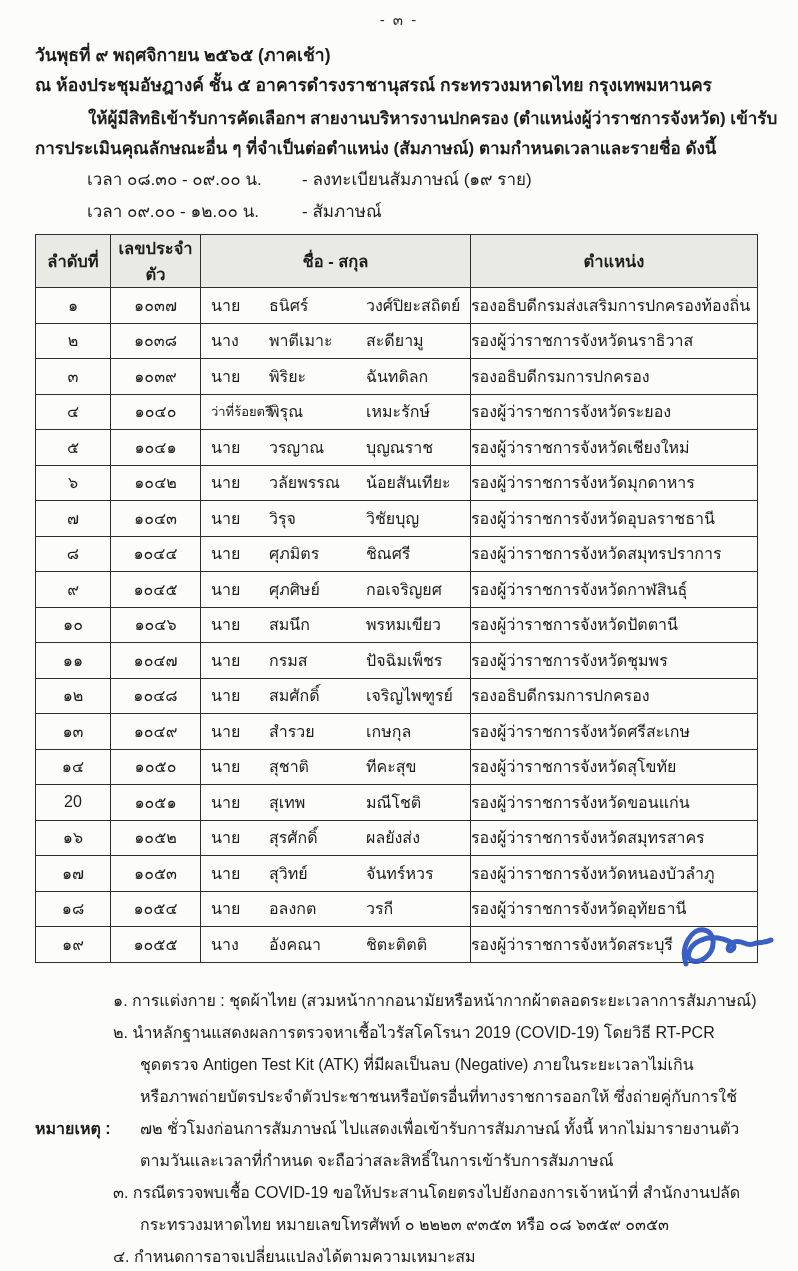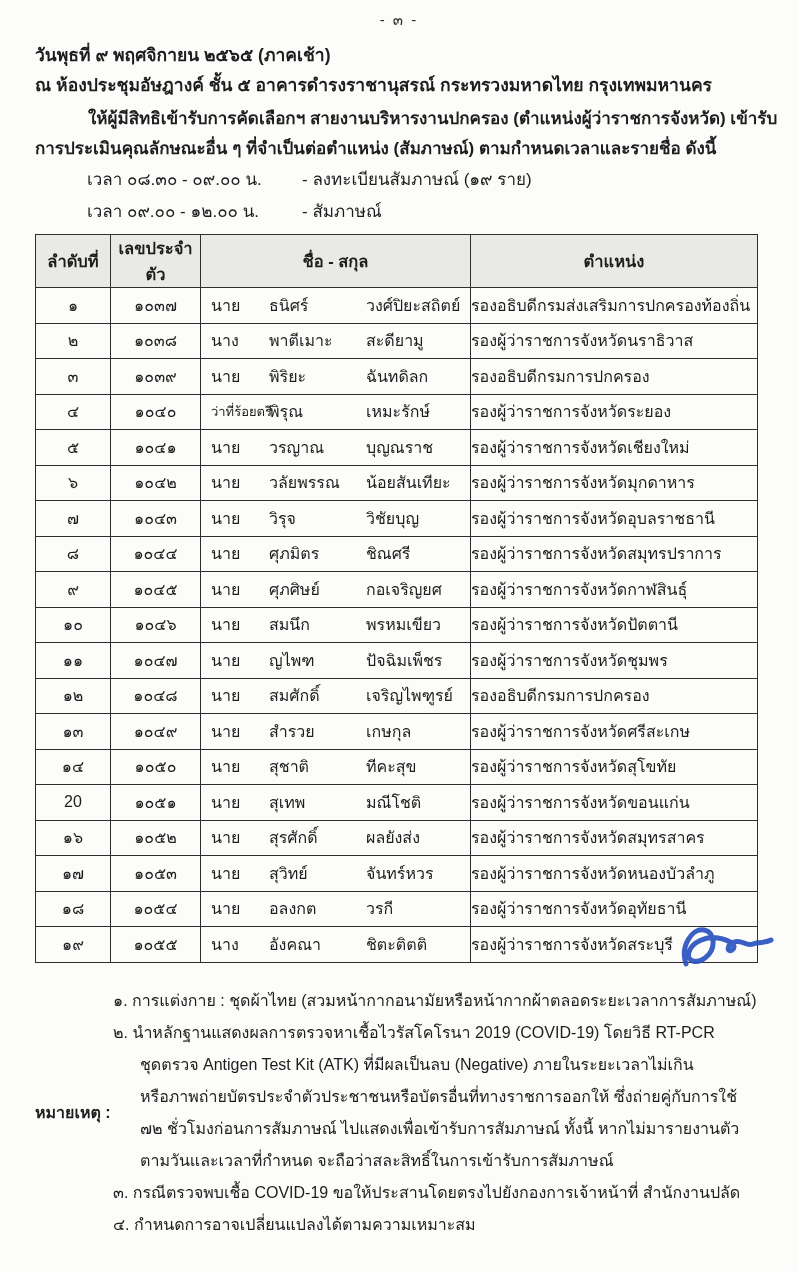--- a/index.html
+++ b/index.html
@@ -241,21 +241,21 @@
         </div>
       </td>
       <td class="pos-cell">รองผู้ว่าราชการจังหวัดปัตตานี</td>
     </tr>
         <tr>
       <td class="center">๑๑</td>
       <td class="center">๑๐๔๗</td>
       <td>
         <div class="name-cell">
           <span class="nc-title">นาย</span>
-          <span class="nc-first">ญไพฑ</span>
+          <span class="nc-first">กรมส</span>
           <span class="nc-last">ปัจฉิมเพ็ชร</span>
         </div>
       </td>
       <td class="pos-cell">รองผู้ว่าราชการจังหวัดชุมพร</td>
     </tr>
         <tr>
       <td class="center">๑๒</td>
       <td class="center">๑๐๔๘</td>
       <td>
         <div class="name-cell">
@@ -361,18 +361,19 @@
     <div class="notes-wrap">
       <span class="notes-label">หมายเหตุ :</span>
       <div class="notes-items">
         <div class="note-line">๑. การแต่งกาย : ชุดผ้าไทย (สวมหน้ากากอนามัยหรือหน้ากากผ้าตลอดระยะเวลาการสัมภาษณ์)</div>
         <div class="note-line">๒. นำหลักฐานแสดงผลการตรวจหาเชื้อไวรัสโคโรนา 2019 (COVID-19) โดยวิธี RT-PCR</div>
         <div class="note-line cont">ชุดตรวจ Antigen Test Kit (ATK) ที่มีผลเป็นลบ (Negative) ภายในระยะเวลาไม่เกิน</div>
         <div class="note-line cont">หรือภาพถ่ายบัตรประจำตัวประชาชนหรือบัตรอื่นที่ทางราชการออกให้ ซึ่งถ่ายคู่กับการใช้</div>
         <div class="note-line cont">๗๒ ชั่วโมงก่อนการสัมภาษณ์ ไปแสดงเพื่อเข้ารับการสัมภาษณ์ ทั้งนี้ หากไม่มารายงานตัว</div>
         <div class="note-line cont">ตามวันและเวลาที่กำหนด จะถือว่าสละสิทธิ์ในการเข้ารับการสัมภาษณ์</div>
         <div class="note-line">๓. กรณีตรวจพบเชื้อ COVID-19 ขอให้ประสานโดยตรงไปยังกองการเจ้าหน้าที่ สำนักงานปลัด</div>
+        <div class="note-line cont">กระทรวงมหาดไทย หมายเลขโทรศัพท์ ๐ ๒๒๒๓ ๙๓๕๓ หรือ ๐๘ ๖๓๕๙ ๐๓๕๓</div>
         <div class="note-line">๔. กำหนดการอาจเปลี่ยนแปลงได้ตามความเหมาะสม</div>
       </div>
     </div>
   </div>
 
 </div>
 
 </body></html>

